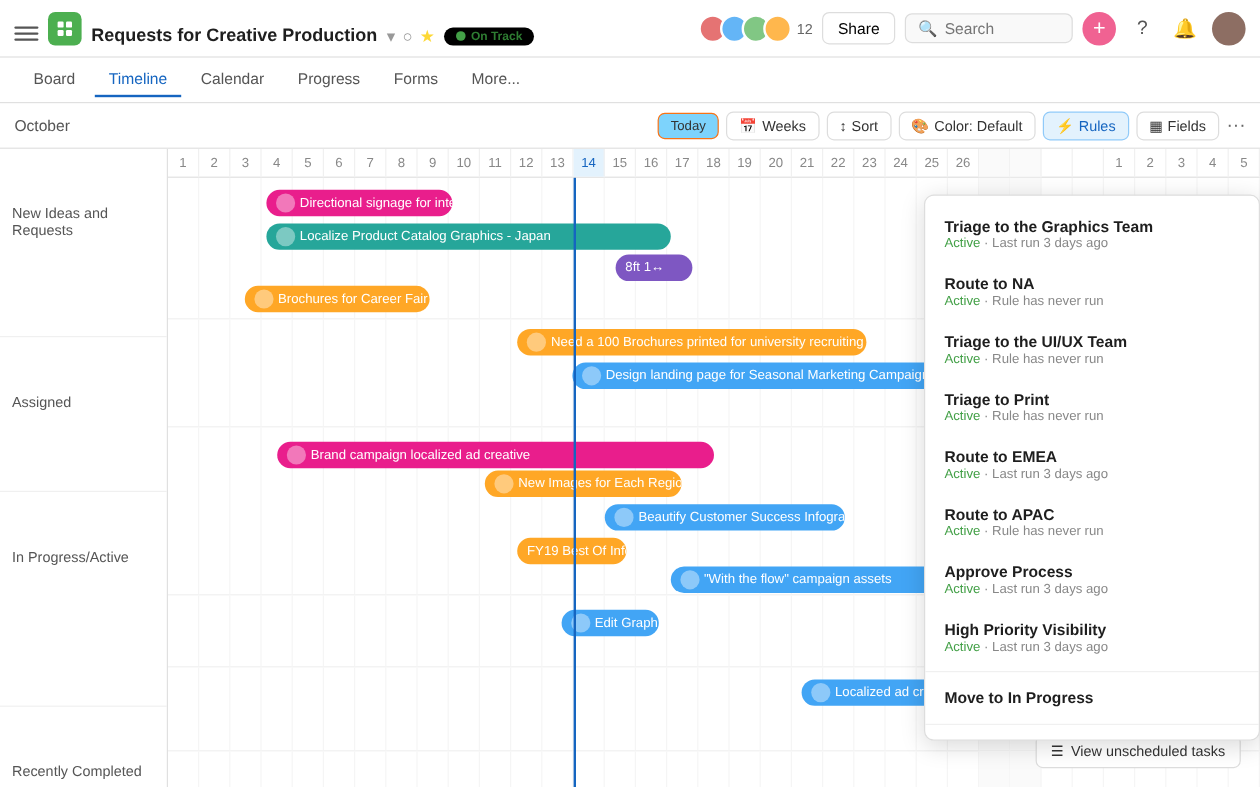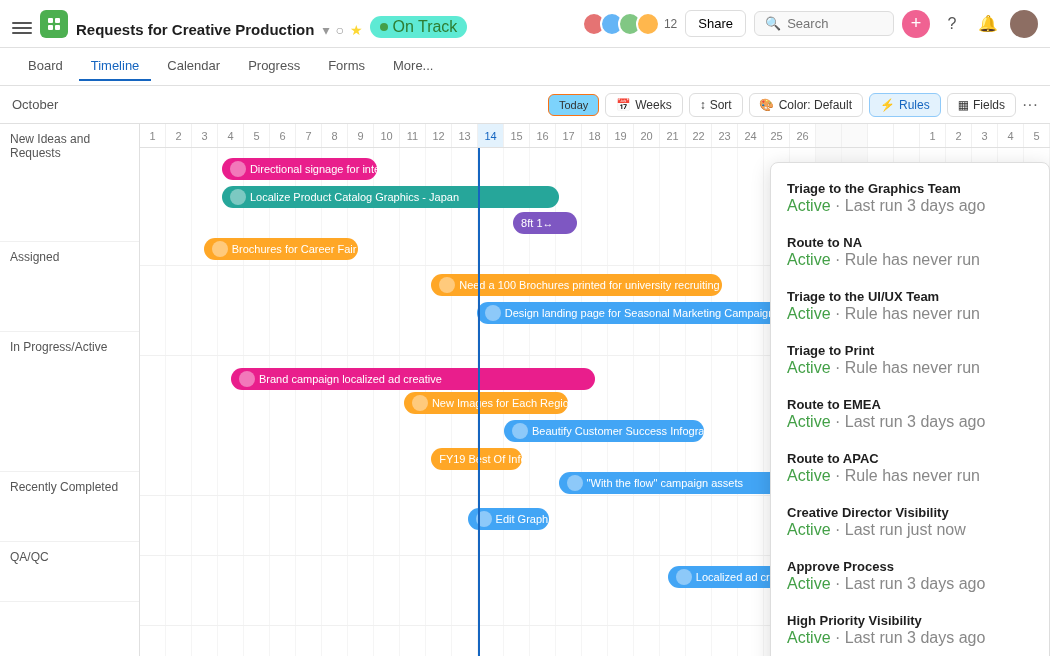--- a/index.html
+++ b/index.html
@@ -6,21 +6,21 @@
     body { font-family: -apple-system, BlinkMacSystemFont, 'Segoe UI', sans-serif; background: #fff; font-size: 13px; color: #1e1e1e; overflow: hidden; width: 1050px; height: 656px; }
 
     
     .topbar { display: flex; align-items: center; height: 48px; padding: 0 12px; border-bottom: 1px solid #e0e0e0; gap: 8px; }
     .topbar-left { display: flex; align-items: flex-end; gap: 8px; flex: 1; }
     .menu-icon { width: 20px; height: 20px; display: flex; flex-direction: column; gap: 3px; justify-content: center; cursor: pointer; }
     .menu-icon span { display: block; height: 2px; background: #555; border-radius: 1px; }
     .app-icon { width: 28px; height: 28px; background: #4CAF50; border-radius: 6px; display: flex; align-items: center; justify-content: center; color: white; font-size: 14px; font-weight: bold; }
     .project-title { font-size: 15px; font-weight: 600; color: #1e1e1e; }
     .title-icons { display: flex; align-items: center; gap: 6px; color: #999; font-size: 14px; }
-    .status-badge { display: flex; align-items: center; gap: 4px; background: #5eead4; color: #2e7d32; border-radius: 12px; padding: 2px 10px; font-size: 16px; font-weight: 400; }
+    .status-badge { display: flex; align-items: center; gap: 4px; background: #000000; color: #2e7d32; border-radius: 12px; padding: 2px 10px; font-size: 10px; font-weight: 700; }
     .status-dot { width: 8px; height: 8px; background: #43a047; border-radius: 50%; }
     .topbar-right { display: flex; align-items: center; gap: 8px; }
     .avatars { display: flex; align-items: center; }
     .avatar { width: 24px; height: 24px; border-radius: 50%; border: 2px solid white; margin-left: -6px; }
     .avatar:first-child { margin-left: 0; }
     .avatar-count { font-size: 12px; color: #666; margin-left: 4px; }
     .share-btn { border: 1px solid #ddd; border-radius: 6px; padding: 5px 12px; font-size: 13px; cursor: pointer; background: white; }
     .search-box { display: flex; align-items: center; border: 1px solid #ddd; border-radius: 6px; padding: 4px 10px; gap: 6px; width: 140px; background: #f9f9f9; }
     .search-box input { border: none; background: transparent; outline: none; font-size: 13px; color: #666; width: 90px; }
     .icon-btn { width: 28px; height: 28px; border-radius: 50%; display: flex; align-items: center; justify-content: center; cursor: pointer; color: #555; font-size: 16px; }
@@ -40,21 +40,21 @@
     .tool-btn { display: flex; align-items: center; gap: 4px; padding: 4px 10px; border: 1px solid #ddd; border-radius: 6px; font-size: 12px; cursor: pointer; background: white; color: #333; }
     .tool-btn.active { background: #e3f2fd; border-color: #90caf9; color: #1565c0; }
     .today-btn { padding: 4px 10px; border: 1px solid #f97316; border-radius: 6px; font-size: 11px; cursor: pointer; background: #7dd3fc; }
     .more-dots { cursor: pointer; color: #666; font-size: 16px; }
 
     
     .timeline-container { display: flex; height: calc(656px - 48px - 38px - 38px); overflow: hidden; position: relative; }
 
     
     .row-labels { width: 140px; flex-shrink: 0; border-right: 1px solid #e0e0e0; }
-    .row-label { padding: 8px 10px; font-size: 12px; color: #555; font-weight: 500; border-bottom: 1px solid #f0f0f0; display: flex; align-items: flex-start; }
+    .row-label { padding: 8px 10px; font-size: 12px; color: #555; font-weight: 500; border-bottom: 1px solid #f0f0f0; display: flex; align-items: flex-start; margin-top: 39px; }
     .row-label-new { height: 118px; }
     .row-label-assigned { height: 90px; }
     .row-label-inprog { height: 140px; }
     .row-label-qa { height: 60px; }
     .row-label-recent { height: 70px; }
     .row-label-empty { height: 70px; }
 
     
     .calendar-area { flex: 1; overflow-x: hidden; position: relative; }
     .date-header { display: flex; height: 24px; border-bottom: 1px solid #e0e0e0; }
@@ -80,21 +80,21 @@
     .task-bar { position: absolute; border-radius: 14px; height: 22px; display: flex; align-items: center; padding: 0 8px; font-size: 11px; color: white; font-weight: 500; gap: 4px; white-space: nowrap; overflow: hidden; cursor: pointer; z-index: 2; }
     .task-bar .task-avatar { width: 16px; height: 16px; border-radius: 50%; background: rgba(255,255,255,0.5); flex-shrink: 0; }
 
     
     .today-line { position: absolute; top: 0; bottom: 0; width: 2px; background: #1565c0; z-index: 5; }
 
     
     .rules-dropdown { position: absolute; top: 38px; right: 0; width: 280px; background: white; border: 1px solid #ddd; border-radius: 8px; box-shadow: 0 4px 20px rgba(0,0,0,0.15); z-index: 100; padding: 8px 0; }
     .rule-item { padding: 10px 16px; cursor: pointer; }
     .rule-title { font-size: 13px; font-weight: 700; color: #1e1e1e; }
-    .rule-sub { font-size: 16px; color: #888; margin-top: 1px; }
+    .rule-sub { font-size: 11px; color: #888; margin-top: 1px; }
     .rule-sub .active-label { color: #43a047; font-weight: 500; }
     .rule-divider { height: 1px; background: #f0f0f0; margin: 4px 0; }
 
     
     .unscheduled-btn { position: absolute; bottom: 16px; right: 16px; display: flex; align-items: center; gap: 6px; border: 1px solid #ddd; border-radius: 6px; padding: 6px 12px; font-size: 12px; cursor: pointer; background: white; color: #333; z-index: 10; }
   </style>
 </head>
 <body>
 
 <div class="topbar">
@@ -567,24 +567,20 @@
       </div>
       <div class="rule-item">
         <div class="rule-title">Route to EMEA</div>
         <div class="rule-sub"><span class="active-label">Active</span><span> · </span><span>Last run 3 days ago</span></div>
       </div>
       <div class="rule-item">
         <div class="rule-title">Route to APAC</div>
         <div class="rule-sub"><span class="active-label">Active</span><span> · </span><span>Rule has never run</span></div>
       </div>
       <div class="rule-item">
-        <div class="rule-title">Creative Director Visibility</div>
-        <div class="rule-sub"><span class="active-label">Active</span><span> · </span><span>Last run just now</span></div>
-      </div>
-      <div class="rule-item">
         <div class="rule-title">Approve Process</div>
         <div class="rule-sub"><span class="active-label">Active</span><span> · </span><span>Last run 3 days ago</span></div>
       </div>
       <div class="rule-item">
         <div class="rule-title">High Priority Visibility</div>
         <div class="rule-sub"><span class="active-label">Active</span><span> · </span><span>Last run 3 days ago</span></div>
       </div>
       <div class="rule-divider"></div>
       <div class="rule-item">
         <div class="rule-title">Move to In Progress</div>

